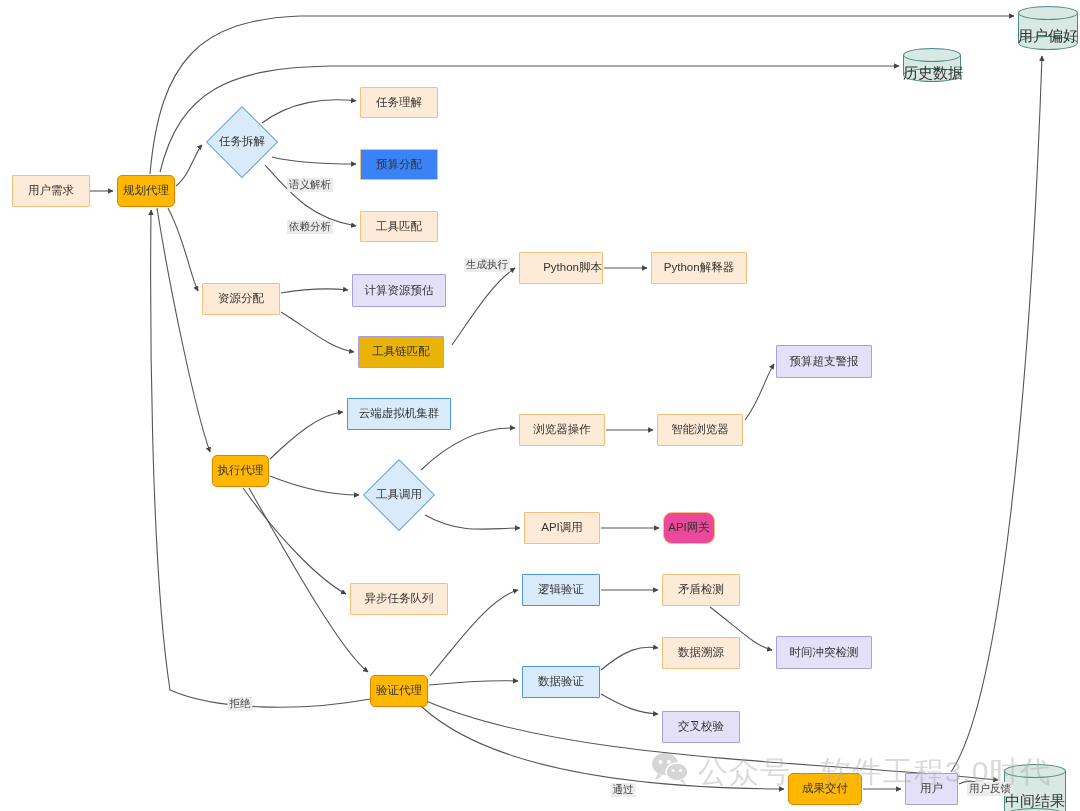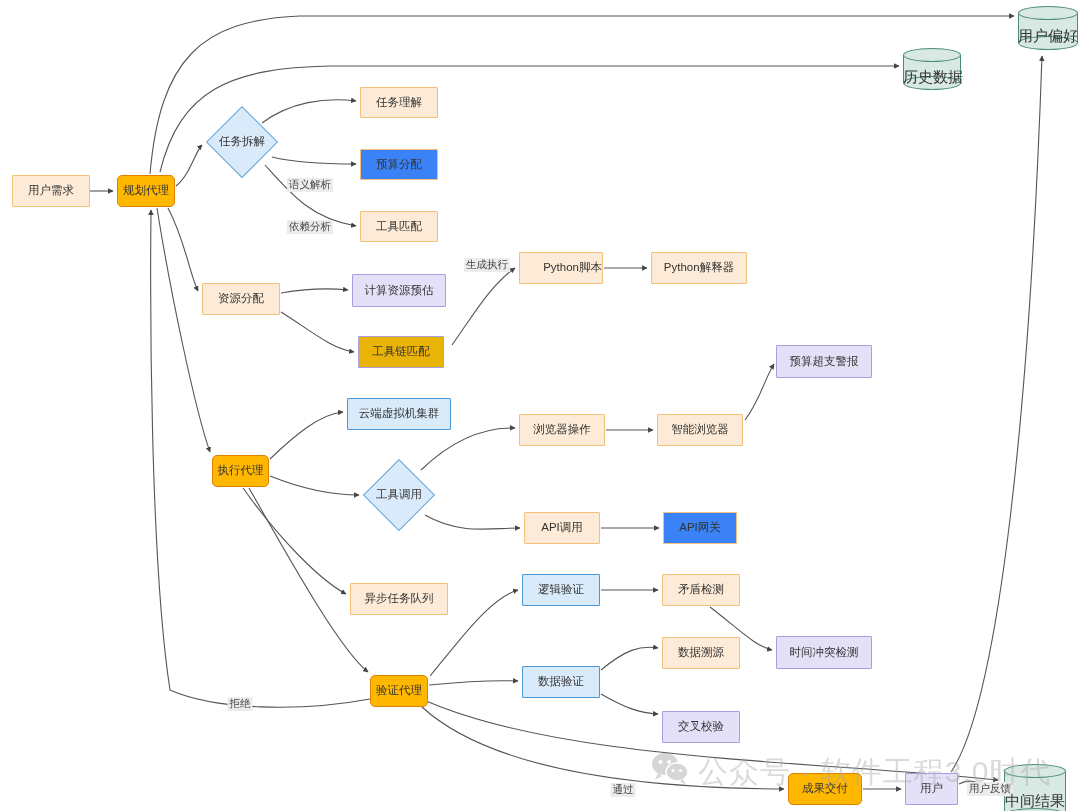--- a/index.html
+++ b/index.html
@@ -292,21 +292,21 @@
   </div>
 
   <div class="node rect" style="left:776px;top:345px;width:96px;height:33px;background:#e4e0f7;border-color:#a99fe0;">
     <span>预算超支警报</span>
   </div>
 
   <div class="node rect" style="left:524px;top:512px;width:76px;height:32px;background:#fdebd7;border-color:#f3c07a;">
     <span>API调用</span>
   </div>
 
-  <div class="node rect" style="left:663px;top:512px;width:74px;height:32px;background:#3b82f6;border-color:#f3c07a;">
+  <div class="node rect" style="left:663px;top:512px;width:52px;height:32px;background:#ec4899;border-color:#f3c07a;border-radius:9px;">
     <span>API网关</span>
   </div>
 
   <div class="node rect" style="left:350px;top:583px;width:98px;height:32px;background:#fdebd7;border-color:#f3c07a;">
     <span>异步任务队列</span>
   </div>
 
   <div class="node round" style="left:370px;top:675px;width:58px;height:32px;background:#ffb700;border-color:#e08000;">
     <span>验证代理</span>
   </div>
@@ -343,21 +343,21 @@
     <span>用户</span>
   </div>
 
   <div class="cyl" style="left:1018px;top:6px;width:60px;height:44px;">
     <span class="body"></span>
     <span class="bot"></span>
     <span class="top"></span>
     <span class="clabel">用户偏好</span>
   </div>
 
-  <div class="cyl" style="left:903px;top:48px;width:58px;height:42px;">
+  <div class="cyl" style="left:903px;top:48px;width:58px;height:34px;">
     <span class="body"></span>
     <span class="bot"></span>
     <span class="top"></span>
     <span class="clabel">历史数据</span>
   </div>
 
   <div class="cyl" style="left:1004px;top:764px;width:62px;height:58px;">
     <span class="body"></span>
     <span class="bot"></span>
     <span class="top"></span>

